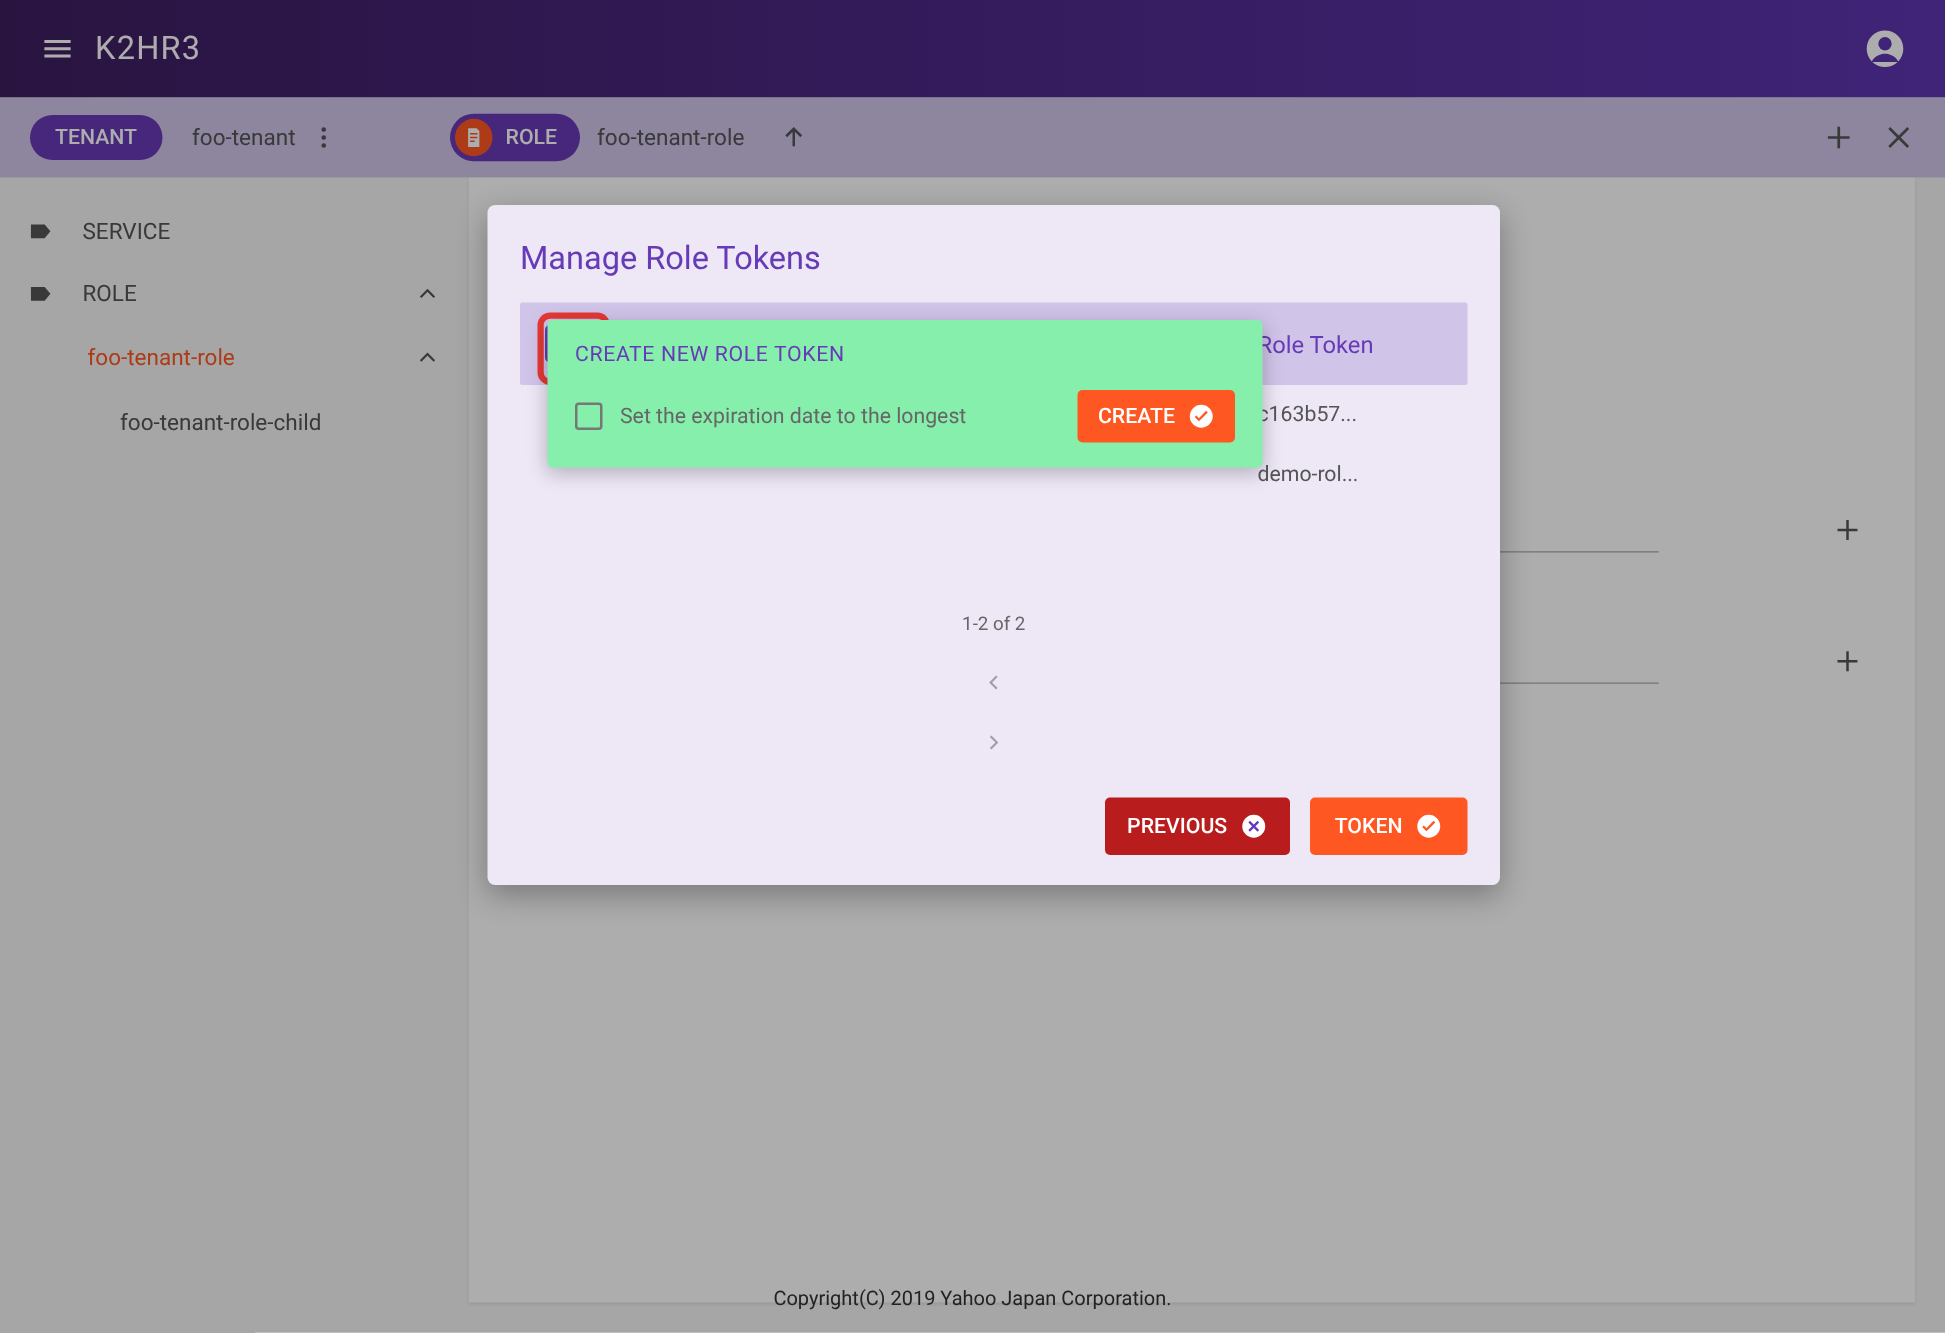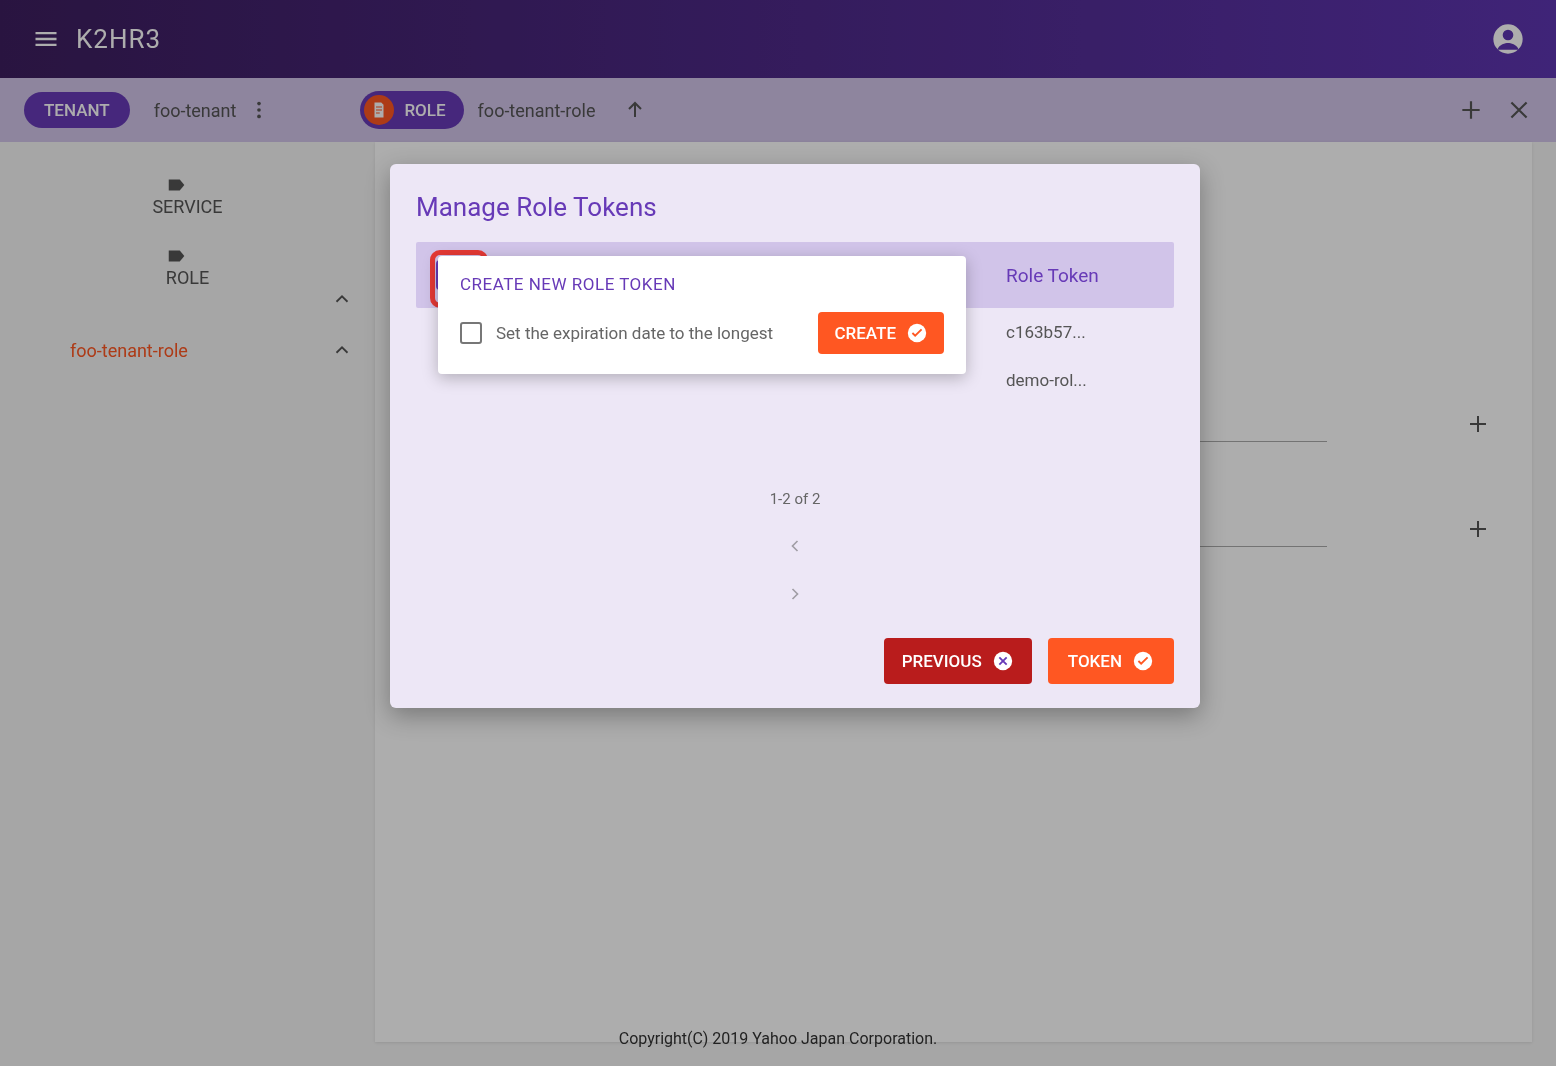--- a/index.html
+++ b/index.html
@@ -23,21 +23,21 @@
 .role-chip-label { color: #fff; font-size: 17px; font-weight: 500; }
 .role-name { color: #555; margin-left: 14px; font-size: 18px; }
 .up-icon { margin-left: 28px; color: #555; cursor: pointer; }
 .toolbar-spacer { flex: 1; }
 .add-close-icons { display: flex; gap: 22px; color: #555; }
 .tb-icon { cursor: pointer; }
 
 
 .main { display: flex; height: calc(100% - 142px); }
 .sidebar { width: 375px; padding: 18px 0; }
-.side-item { display: flex; align-items: center; padding: 14px 22px; color: #555; font-size: 18px; cursor: pointer; flex-direction: column; }
+.side-item { display: flex; align-items: center; padding: 14px 22px; color: #555; font-size: 18px; cursor: pointer; }
 .side-tag-icon { width: 22px; height: 22px; margin-right: 22px; }
 .side-expand { margin-left: auto; }
 .side-child { padding-left: 70px; font-size: 18px; color: #555; display: flex; align-items: center; height: 52px; cursor: pointer; }
 .side-child.active { color: #ff5722; }
 .side-child .side-expand { margin-right: 22px; }
 .side-grandchild { padding-left: 96px; font-size: 18px; color: #555; height: 52px; display: flex; align-items: center; cursor: pointer; }
 
 
 .content { flex: 1; background: #fff; margin: 0 24px 24px 0; box-shadow: 0 1px 3px rgba(0,0,0,0.1); padding: 24px 32px; position: relative; }
 .section-title { color: #5e35b1; font-size: 18px; font-weight: 400; margin-top: 40px; margin-bottom: 8px; }
@@ -63,21 +63,21 @@
 .plus-box { width: 30px; height: 30px; background: #673ab7; border-radius: 4px; display: flex; align-items: center; justify-content: center; cursor: pointer; }
 .red-highlight { position: absolute; border: 5px solid #e53935; border-radius: 10px; width: 58px; height: 58px; top: 86px; left: 40px; pointer-events: none; }
 .th-action { width: 140px; }
 .th-create { width: 200px; }
 .th-expire { width: 176px; }
 .th-token { flex: 1; }
 
 .token-row { display: flex; padding: 14px 20px; color: #555; font-size: 17px; }
 .td-token { margin-left: 570px; }
 
-.subdialog { position: absolute; top: 92px; left: 48px; width: 528px; background: #ffffff; border-radius: 4px; box-shadow: 0 4px 16px rgba(0,0,0,0.25); padding: 18px 22px 20px; }
+.subdialog { position: absolute; top: 92px; left: 48px; width: 572px; background: #86efac; border-radius: 4px; box-shadow: 0 4px 16px rgba(0,0,0,0.25); padding: 18px 22px 20px; }
 .sub-title { color: #673ab7; font-size: 17px; font-weight: 400; letter-spacing: 0.5px; margin-bottom: 18px; }
 .sub-row { display: flex; align-items: center; }
 .checkbox { width: 22px; height: 22px; border: 2px solid #777; border-radius: 3px; margin-right: 14px; cursor: pointer; }
 .sub-label { color: #666; font-size: 17px; }
 .btn-create { margin-left: auto; background: #ff5722; color: #fff; border: none; padding: 10px 16px; border-radius: 4px; font-size: 17px; font-weight: 500; display: flex; align-items: center; gap: 10px; cursor: pointer; }
 
 .pagination { display: flex; align-items: center; justify-content: flex-end; padding: 16px 20px 6px; color: #666; font-size: 15px; gap: 28px; margin-top: 70px; flex-direction: column; }
 .pag-icon { cursor: pointer; opacity: 0.5; }
 
 .dialog-buttons { display: flex; justify-content: flex-end; gap: 16px; margin-top: 28px; }
@@ -173,20 +173,23 @@
         </span>
     </div>
     <div class="side-child active">
       <span>foo-tenant-role</span>
       <span class="side-expand">
           <svg viewBox="0 0 24 24" width="22" height="22" fill="none" stroke="#555" stroke-width="2">
             <path d="M6 15l6-6 6 6"></path>
           </svg>
         </span>
     </div>
+    <div class="side-grandchild">
+      <span>foo-tenant-role-child</span>
+    </div>
   </div>
 
   <div class="content">
     <div class="spacer-tall"></div>
     <div class="add-row">
       <input class="underline-input" value="" placeholder="" style="">
       <span class="row-plus">
           <svg viewBox="0 0 24 24" width="24" height="24" fill="none" stroke="#555" stroke-width="2">
             <path d="M12 4v16M4 12h16"></path>
           </svg>

